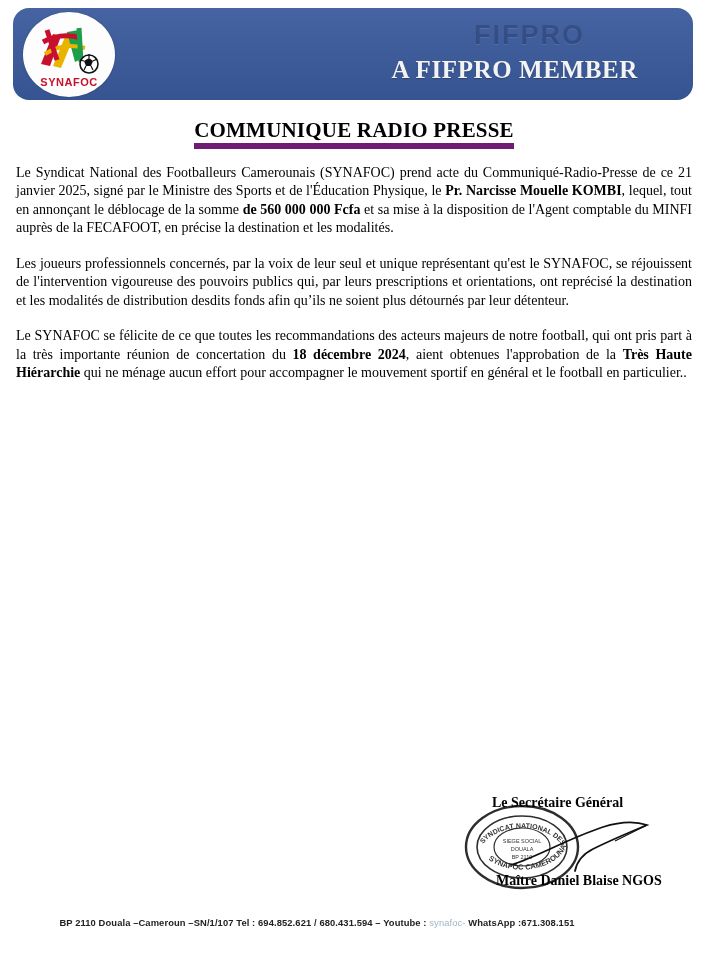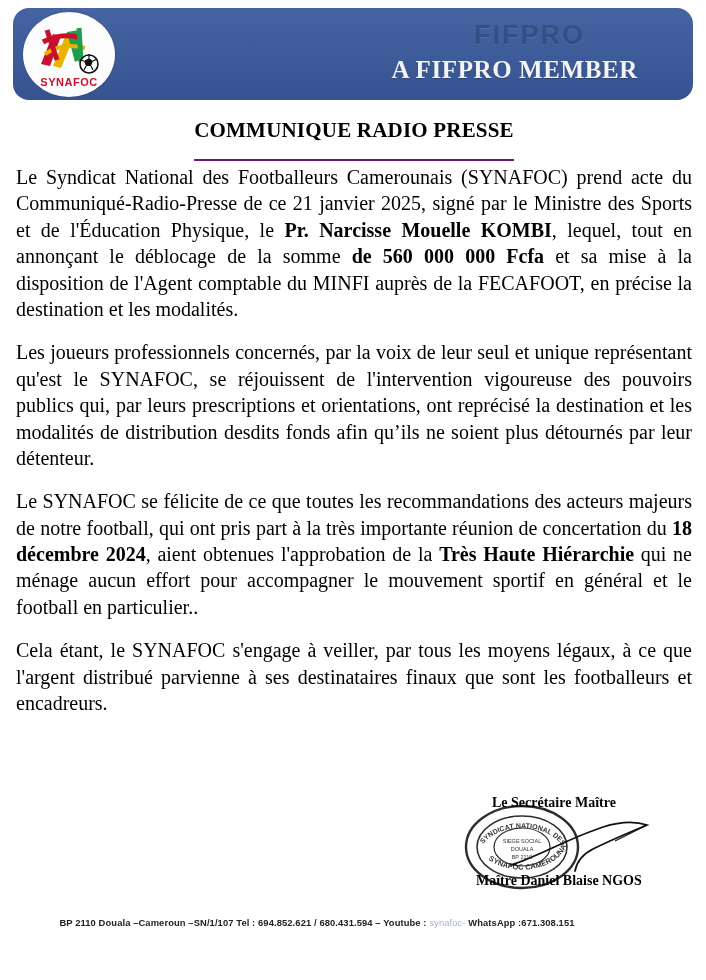--- a/index.html
+++ b/index.html
@@ -100,26 +100,26 @@
   }
   .doc-title {
     text-align: center;
     font-size: 21px;
     font-weight: 700;
     letter-spacing: 0.2px;
     margin: 0 0 20px 0;
     padding-bottom: 1px;
   }
   .doc-title span.u {
-    border-bottom: 2px solid #701a75;
-    padding-bottom: 17px;
+    border-bottom: 6px solid #701a75;
+    padding-bottom: 1px;
   }
   p.para {
     margin: 0 0 17px 0;
-    font-size: 20px;
+    font-size: 14px;
     line-height: 1.32;
     text-align: justify;
     text-justify: inter-word;
   }
   p.para b { font-weight: 700; }
 
   
   .sig-block {
     position: absolute;
     left: 452px;
@@ -131,21 +131,21 @@
     position: absolute;
     left: 40px;
     top: 0px;
     font-size: 14px;
     font-weight: 700;
     white-space: nowrap;
     z-index: 3;
   }
   .sig-name {
     position: absolute;
-    left: 24px;
+    left: 44px;
     top: 78px;
     font-size: 14px;
     font-weight: 700;
     white-space: nowrap;
     z-index: 3;
   }
   .stamp {
     position: absolute;
     left: 10px;
     top: 8px;
@@ -211,25 +211,24 @@
   </div>
   <div class="logo-text">SYNAFOC</div>
 </div>
 
 <div class="doc">
   <h1 class="doc-title"><span class="u">COMMUNIQUE RADIO PRESSE</span></h1>
 
   <p class="para"><span>Le Syndicat National des Footballeurs Camerounais (SYNAFOC) prend acte du Communiqué-Radio-Presse de ce 21 janvier 2025, signé par le Ministre des Sports et de l'Éducation Physique, le </span><b>Pr. Narcisse Mouelle KOMBI</b><span>, lequel, tout en annonçant le déblocage de la somme </span><b>de 560 000 000 Fcfa</b><span> et sa mise à la disposition de l'Agent comptable du MINFI auprès de la FECAFOOT, en précise la destination et les modalités.</span></p>
   <p class="para"><span>Les joueurs professionnels concernés, par la voix de leur seul et unique représentant qu'est le SYNAFOC, se réjouissent de l'intervention vigoureuse des pouvoirs publics qui, par leurs prescriptions et orientations, ont reprécisé la destination et les modalités de distribution desdits fonds afin qu’ils ne soient plus détournés par leur détenteur.</span></p>
   <p class="para"><span>Le SYNAFOC se félicite de ce que toutes les recommandations des acteurs majeurs de notre football, qui ont pris part à la très importante réunion de concertation du </span><b>18 décembre 2024</b><span>, aient obtenues l'approbation de la </span><b>Très Haute Hiérarchie</b><span> qui ne ménage aucun effort pour accompagner le mouvement sportif en général et le football en particulier..</span></p>
-  <p class="para"><span>Cela étant, le SYNAFOC s'engage à veiller, par tous les moyens légaux, à ce que l'argent distribué parvienne à ses destinataires finaux que sont les footballeurs et encadreurs.</span></p>
 </div>
 
 <div class="sig-block">
-  <div class="sig-title">Le Secrétaire Maître</div>
+  <div class="sig-title">Le Secrétaire Général</div>
 
   <svg class="stamp" viewBox="0 0 120 88">
     <ellipse cx="60" cy="44" rx="56" ry="41" fill="none" stroke="#111" stroke-width="2.4"></ellipse>
     <ellipse cx="60" cy="44" rx="45" ry="31" fill="none" stroke="#111" stroke-width="1.6"></ellipse>
     <ellipse cx="60" cy="44" rx="28" ry="19" fill="none" stroke="#111" stroke-width="1.2"></ellipse>
     <path id="stampArcTop" d="M18,46 A44,30 0 0 1 102,46" fill="none"></path>
     <path id="stampArcBot" d="M16,44 A46,32 0 0 0 104,44" fill="none"></path>
     <text font-family="Liberation Sans, sans-serif" font-size="7" font-weight="700" fill="#111">
       <textPath href="#stampArcTop" startOffset="6%">SYNDICAT NATIONAL DES FOOTBALLEURS</textPath>
     </text>

